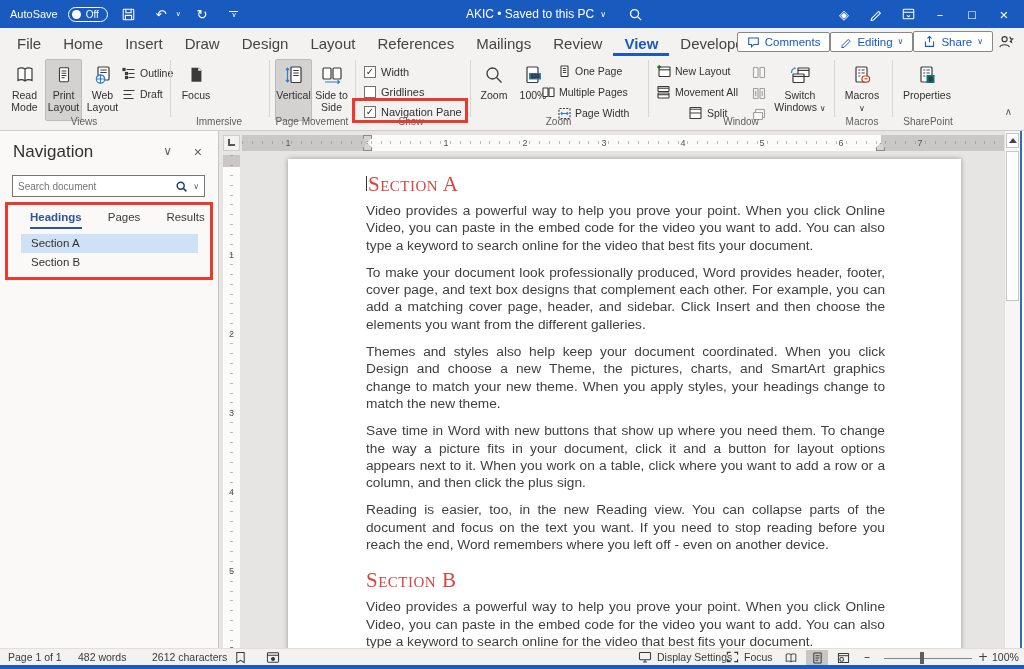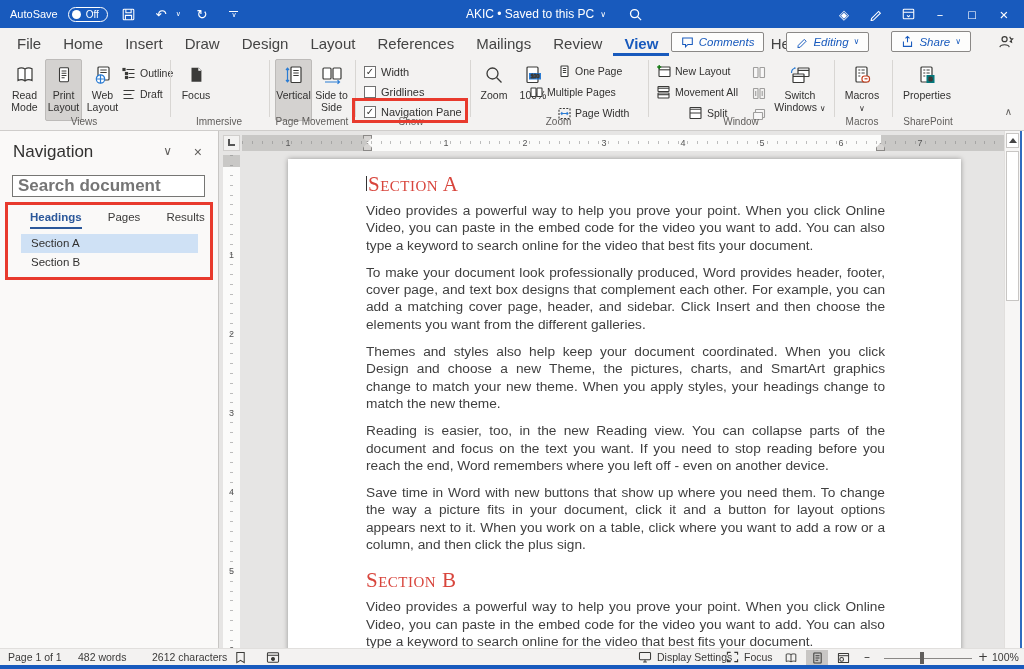--- a/index.html
+++ b/index.html
@@ -21,21 +21,21 @@
   .tb-right { position:absolute; right:4px; top:0; height:28px; display:flex; align-items:center; }
   .tb-right .tb-ic { width:32px; height:28px; }
   .qat-line { display:block; width:9px; border-top:1.4px solid #fff; margin:0 auto 1px; }
   .qat-chev { font-size:7px; line-height:5px; display:block; text-align:center; }
 
   
   .tabrow { position:absolute; left:0; top:28px; width:1024px; height:28px; background:#f3f2f1; }
   .rtabs { position:absolute; left:6px; top:0; height:28px; display:flex; }
   .rtab { padding:7px 11px 5px; font-size:15px; color:#444; cursor:pointer; border-bottom:3px solid transparent; }
   .rtab.active { color:#185abd; font-weight:700; border-bottom-color:#185abd; }
-  .tabrow-right { position:absolute; right:10px; top:3px; display:flex; align-items:center; gap:22px;font-style:italic; }
+  .tabrow-right { position:absolute; right:10px; top:3px; display:flex; align-items:center; gap:0; }
   .pillbtn { display:flex; align-items:center; gap:5px; border:1px solid #8a8886; border-radius:2px; background:#fdfdfc; color:#185abd; font-size:11.5px; padding:3px 9px; cursor:pointer; }
   .pillbtn .chev { font-size:8px; color:#185abd; }
   .person-ic { cursor:pointer; margin-left:4px; }
 
   
   .ribbon { position:absolute; left:0; top:56px; width:1024px; height:75px; background:#f3f2f1; border-bottom:1px solid #cfcdcb; }
   .sep { position:absolute; top:4px; height:57px; width:1px; background:#d8d6d3; }
   .grp-label { position:absolute; bottom:3px; text-align:center; font-size:10px; color:#5f5d5b; }
   .bigbtn { position:absolute; top:3px; height:62px; display:flex; flex-direction:column; align-items:center; padding-top:3px; font-size:10.5px; color:#323130; text-align:center; line-height:11.5px; cursor:pointer; border:1px solid transparent; border-radius:2px; }
   .bigbtn .ic { height:24px; display:flex; align-items:center; justify-content:center; margin-bottom:3px; }
@@ -45,21 +45,21 @@
   .cb { width:12px; height:12px; border:1px solid #707070; background:#fff; font-size:10px; line-height:10px; text-align:center; color:#323130; }
   .redbox { position:absolute; border:3px solid #e83a2d; z-index:6; pointer-events:none; }
   .collapse-chev { position:absolute; right:12px; top:50px; font-size:10px; color:#605e5c; cursor:pointer; }
   svg { display:block; }
 
   
   .navpane { position:absolute; left:0; top:131px; width:219px; bottom:21px; background:#faf9f8; border-right:1px solid #c8c6c4; }
   .np-title { position:absolute; left:13px; top:11px; font-size:17px; color:#323130; }
   .np-hic { position:absolute; top:13px; font-size:12px; color:#605e5c; cursor:pointer; }
   .np-search { position:absolute; left:12px; right:13px; top:44px; height:22px; background:#fff; border:1px solid #767674; display:flex; align-items:center; padding:0 5px; }
-  .np-search input { flex:1; border:0; outline:0; font-size:17px; color:#323130; background:transparent; font-family:"Liberation Sans",sans-serif;font-weight:bold; }
+  .np-search input { flex:1; border:0; outline:0; font-size:10px; color:#323130; background:transparent; font-family:"Liberation Sans",sans-serif; }
   .np-search .chev { font-size:8px; color:#605e5c; margin-left:5px; cursor:pointer; }
   .np-tabs { position:absolute; left:30px; top:80px; display:flex; gap:26px; }
   .np-tab { font-size:11.5px; color:#3b3a39; cursor:pointer; padding-bottom:4px; }
   .np-tab.active { color:#2b579a; font-weight:700; border-bottom:2px solid #2b579a; }
   .np-items { position:absolute; left:21px; right:20px; top:103px; }
   .np-item { height:19px; line-height:19px; padding-left:10px; font-size:11.5px; color:#323130; cursor:pointer; }
   .np-item.active { background:#cfe1f5; }
 
   .docarea { position:absolute; left:219px; top:131px; right:0; bottom:21px; background:#e6e5e4; overflow:hidden; }
   .corner { position:absolute; left:4px; top:4px; width:17px; height:16px; background:#f3f2f1; border:1px solid #d0cecc; cursor:pointer; }
@@ -327,21 +327,21 @@
   </div>
   <div class="smbtn" style="left:558px;top:6px">
     <span>
         <svg width="13" height="13" viewBox="0 0 13 13" fill="#fff" stroke="#3a3a38" stroke-width="1.1">
           <rect x="3" y="1" width="7" height="10.5" rx=".5"></rect>
           <path d="M4.8 3.5h3.4M4.8 5.5h3.4M4.8 7.5h3.4"></path>
         </svg>
       </span>
     <span>One Page</span>
   </div>
-  <div class="smbtn" style="left:530px;top:27px">
+  <div class="smbtn" style="left:542px;top:27px">
     <span>
         <svg width="13" height="13" viewBox="0 0 13 13" fill="#fff" stroke="#3a3a38" stroke-width="1.1">
           <rect x="1" y="2" width="5" height="8.5" rx=".5"></rect>
           <rect x="7" y="2" width="5" height="8.5" rx=".5"></rect>
         </svg>
       </span>
     <span>Multiple Pages</span>
   </div>
   <div class="smbtn" style="left:558px;top:48px">
     <span>
@@ -515,22 +515,22 @@
   </div>
 
   <div class="page">
     <div class="page-content">
       <div class="doc-sec">
         <div class="doc-h"><span class="caret"></span><span>Section A</span></div>
         <div>
             <p>Video provides a powerful way to help you prove your point. When you click Online Video, you can paste in the embed code for the video you want to add. You can also type a keyword to search online for the video that best fits your document.</p>
             <p>To make your document look professionally produced, Word provides header, footer, cover page, and text box designs that complement each other. For example, you can add a matching cover page, header, and sidebar. Click Insert and then choose the elements you want from the different galleries.</p>
             <p>Themes and styles also help keep your document coordinated. When you click Design and choose a new Theme, the pictures, charts, and SmartArt graphics change to match your new theme. When you apply styles, your headings change to match the new theme.</p>
+            <p>Save time in Word with new buttons that show up where you need them. To change the way a picture fits in your document, click it and a button for layout options appears next to it. When you work on a table, click where you want to add a row or a column, and then click the plus sign.</p>
             <p>Reading is easier, too, in the new Reading view. You can collapse parts of the document and focus on the text you want. If you need to stop reading before you reach the end, Word remembers where you left off - even on another device.</p>
-            <p>Save time in Word with new buttons that show up where you need them. To change the way a picture fits in your document, click it and a button for layout options appears next to it. When you work on a table, click where you want to add a row or a column, and then click the plus sign.</p>
           </div>
       </div>
       <div class="doc-sec sec-b">
         <div class="doc-h"><span>Section B</span></div>
         <div>
             <p>Video provides a powerful way to help you prove your point. When you click Online Video, you can paste in the embed code for the video you want to add. You can also type a keyword to search online for the video that best fits your document.</p>
           </div>
       </div>
     </div>
   </div>

